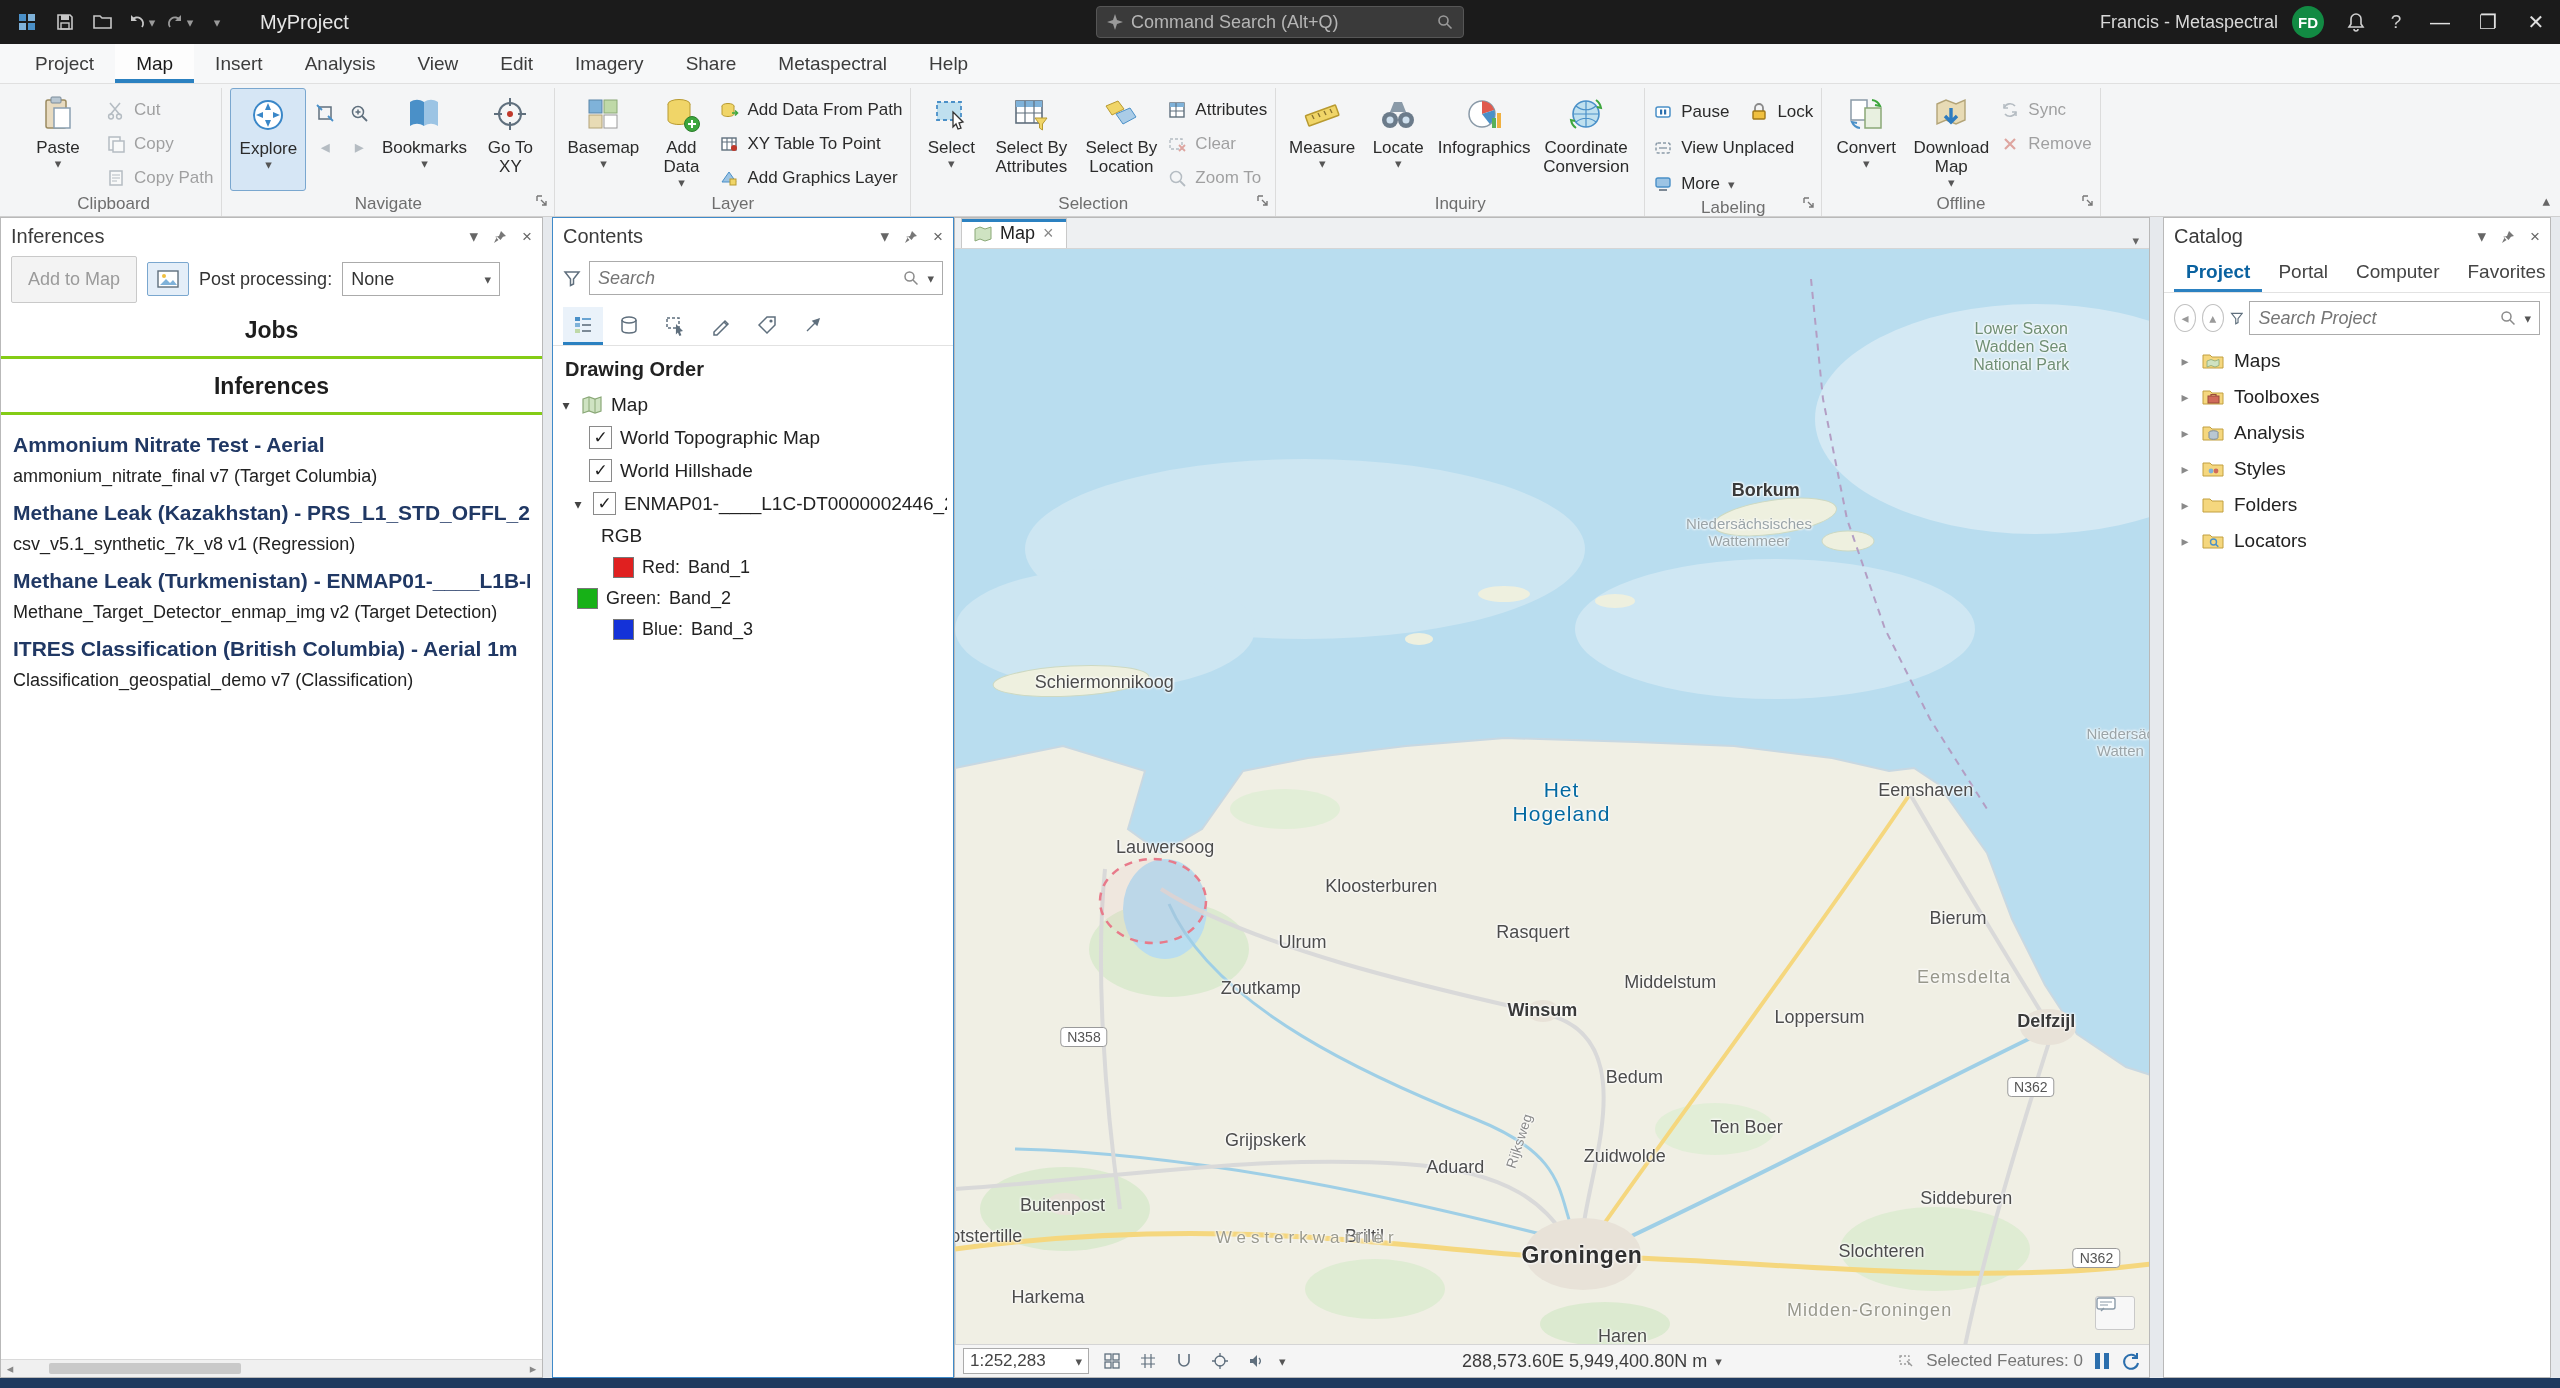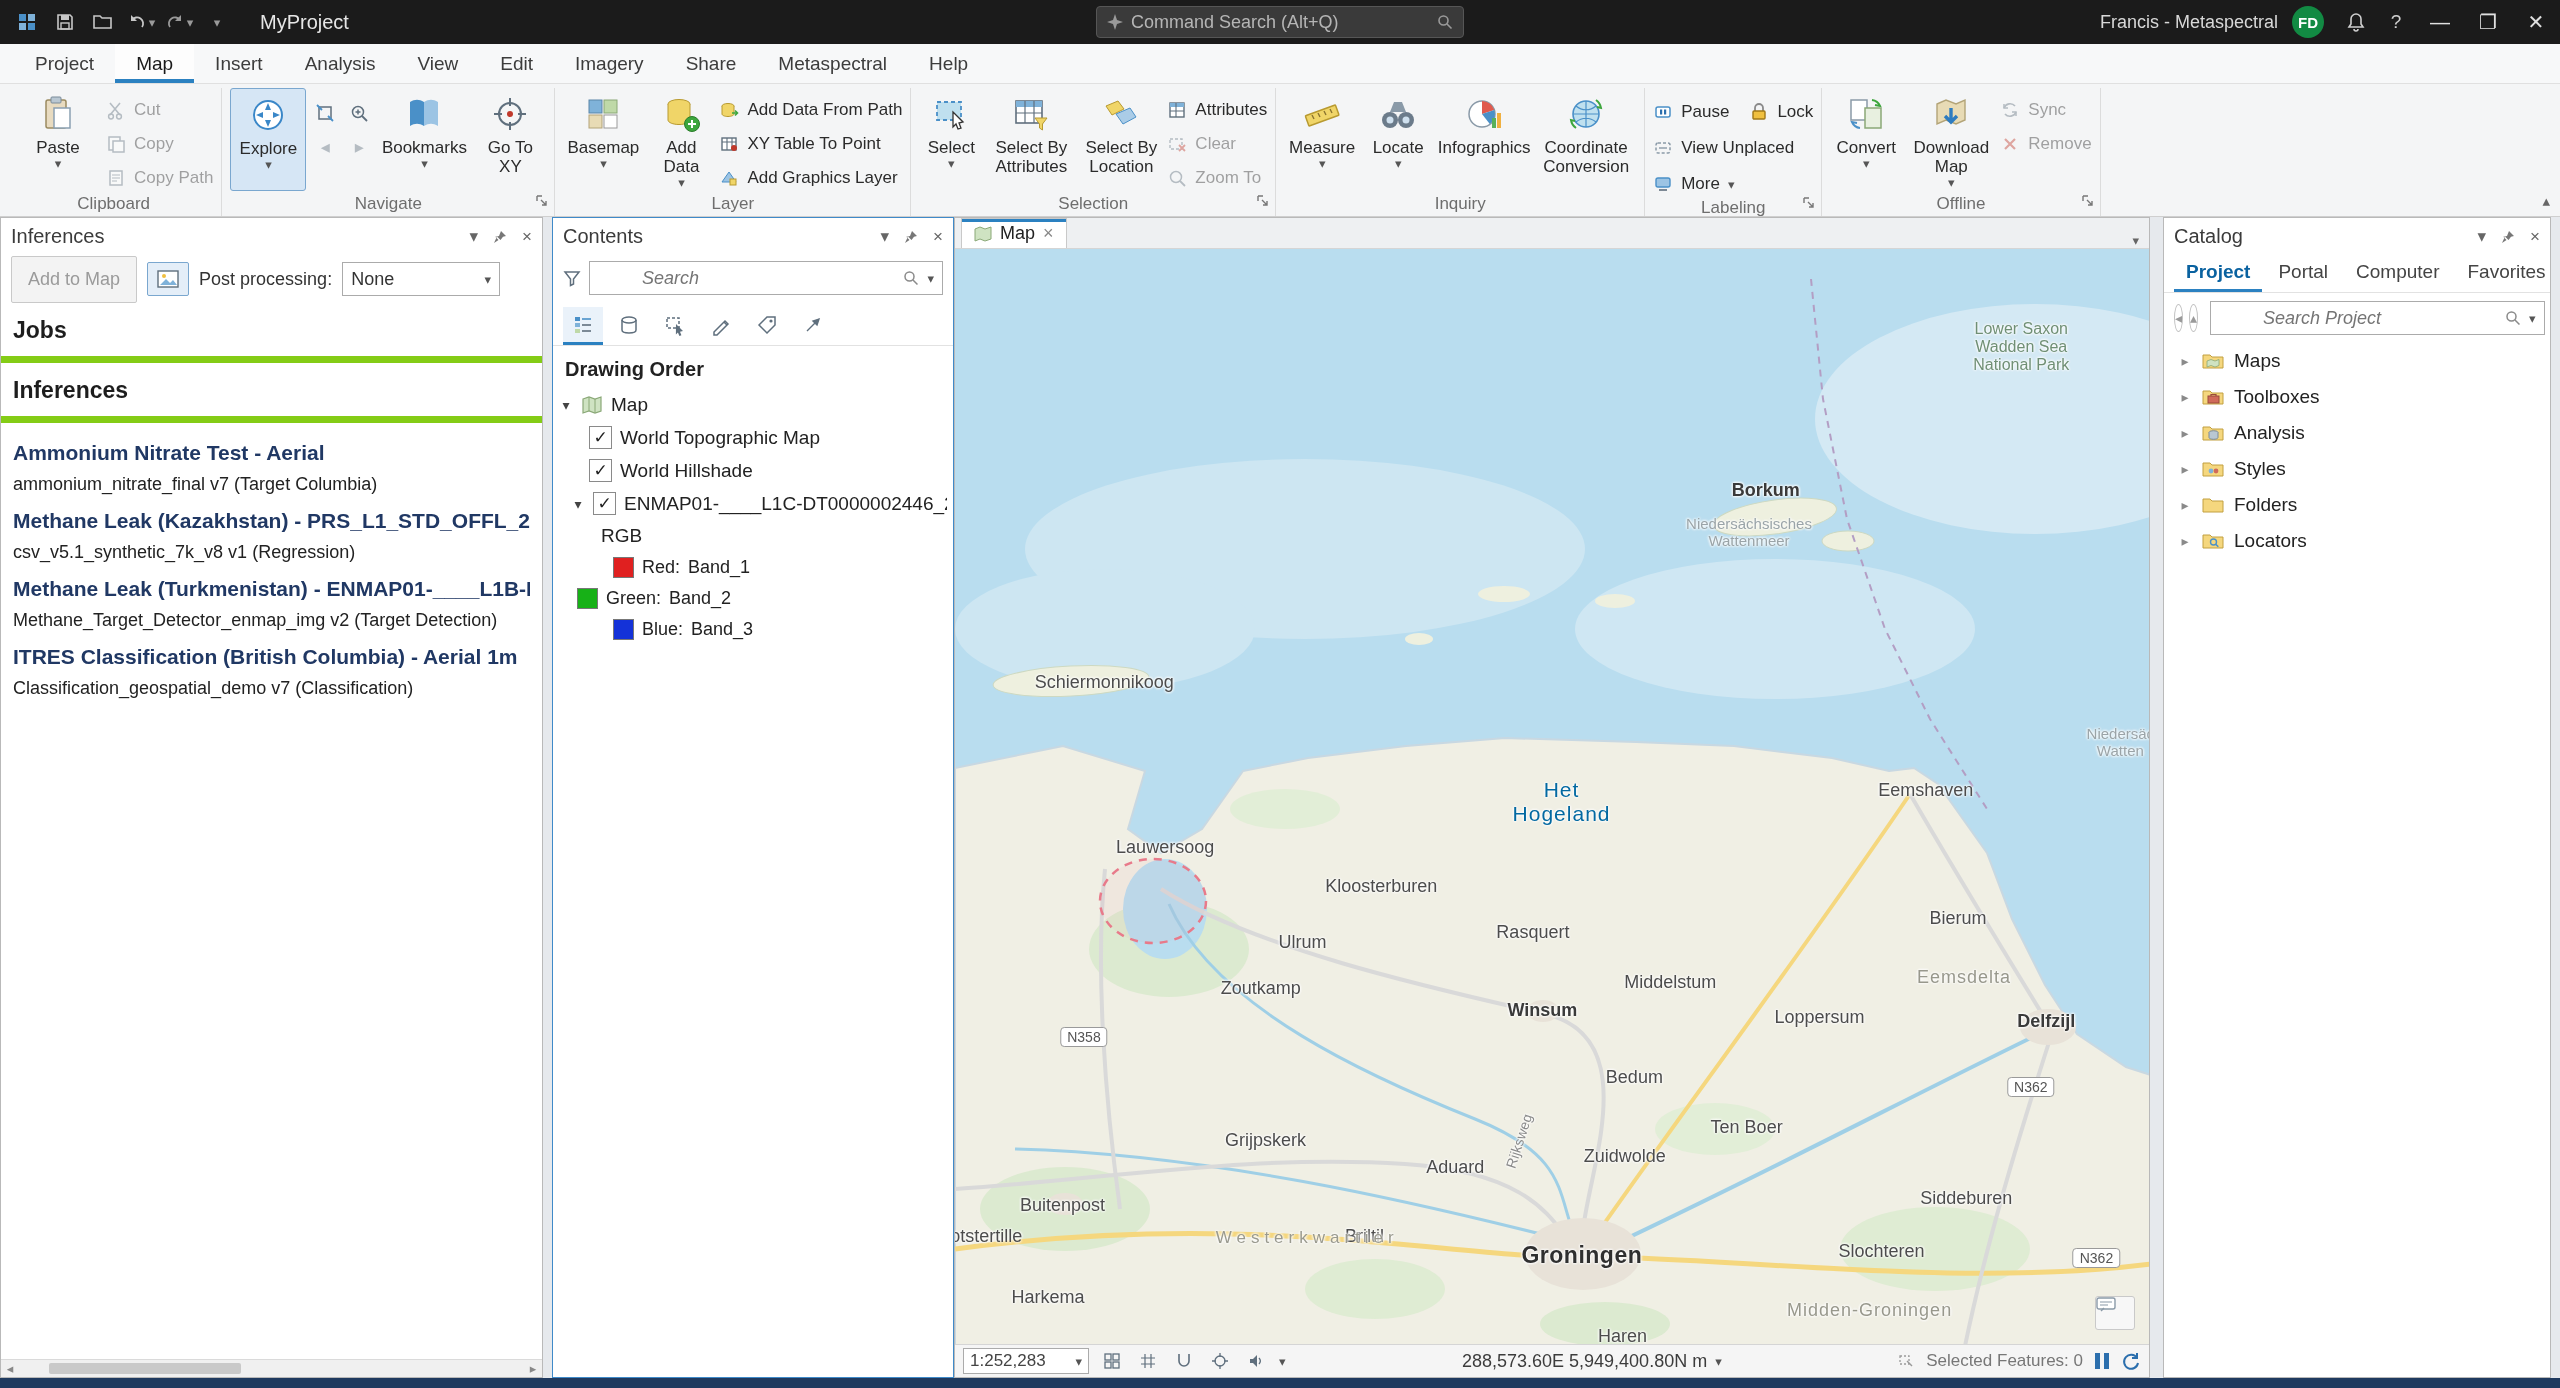--- a/index.html
+++ b/index.html
@@ -50,35 +50,35 @@
   .phead .pic { margin-left:auto; display:flex; gap:14px; color:#666; align-items:center; }
   .pic span { font-size:17px; }
 
   
   #inferences { width:543px; }
   .inf-toolbar { height:48px; display:flex; align-items:center; gap:10px; padding:0 10px; }
   .btn-dis { border:1px solid #c9c9c9; background:#f3f3f3; color:#9a9a9a; font-size:18px; padding:12px 16px; border-radius:2px; }
   .imgbtn { width:42px; height:34px; border:1px solid #7aa7cf; background:#e4eef8; display:flex; align-items:center; justify-content:center; border-radius:2px; }
   .pp-label { font-size:18px; color:#333; }
   .ddl { border:1px solid #ababab; background:#fff; height:34px; display:flex; align-items:center; padding:0 8px; font-size:18px; color:#333; gap:10px; }
-  .sect-h { font-size:23px; font-weight:bold; color:#1d1d1d; padding:14px 12px 12px 12px; border-bottom:7px solid #84cc16; }
+  .sect-h { font-size:23px; font-weight:bold; color:#1d1d1d; padding:14px 12px 12px 12px; border-bottom:3px solid #84cc16;text-align:center; }
   .inf-list { flex:1; overflow:hidden; padding:4px 0 0 0; }
   .inf-item { padding:14px 12px 0 12px; }
   .inf-title { font-size:21px; font-weight:bold; color:#203864; white-space:nowrap; overflow:hidden; }
   .inf-sub { font-size:18px; color:#222; margin-top:9px; white-space:nowrap; overflow:hidden; }
   .hscroll { height:18px; background:#f0f0f0; border-top:1px solid #dadada; display:flex; align-items:center; }
   .hs-ar { width:18px; text-align:center; color:#888; font-size:13px; }
   .hs-track { flex:1; position:relative; height:100%; }
   .hs-thumb { position:absolute; left:6%; width:38%; top:3px; bottom:3px; background:#c9c9c9; border-radius:2px; }
 
   
   #contents { width:402px; margin-left:9px; border:1px solid #3f8ac9; }
   .srchrow { display:flex; align-items:center; gap:8px; padding:6px 10px; }
   .srchbox { flex:1; height:34px; border:1px solid #ababab; background:#fff; display:flex; align-items:center; padding:0 8px; gap:8px; }
-  .srchbox input { flex:1; border:none; outline:none; font-size:18px; font-style:italic; color:#000000; font-family:"Liberation Sans",sans-serif; background:transparent;margin-left:44px; }
+  .srchbox input { flex:1; border:none; outline:none; font-size:18px; font-style:italic; color:#000000; font-family:"Liberation Sans",sans-serif; background:transparent; }
   .ctabs { display:flex; align-items:center; gap:6px; padding:6px 10px 0 10px; border-bottom:1px solid #e2e2e2; }
   .ctab { width:40px; height:38px; display:flex; align-items:center; justify-content:center; border-bottom:3px solid transparent; }
   .ctab.active { border-bottom-color:#2b81c1; background:#eaf2fa; }
   .cord { font-size:20px; font-weight:bold; color:#222; padding:12px 12px 8px 12px; }
   .trow { display:flex; align-items:center; gap:8px; padding:5px 6px; font-size:19px; color:#222; }
   .cb { width:23px; height:23px; border:1px solid #8a8a8a; background:#fff; display:flex; align-items:center; justify-content:center; font-size:17px; color:#222; flex:none; }
   .exp { width:14px; color:#444; font-size:14px; text-align:center; flex:none; }
   .chip { width:21px; height:21px; border:1px solid #777; flex:none; }
   .lyr-name { white-space:nowrap; overflow:hidden; }
 

